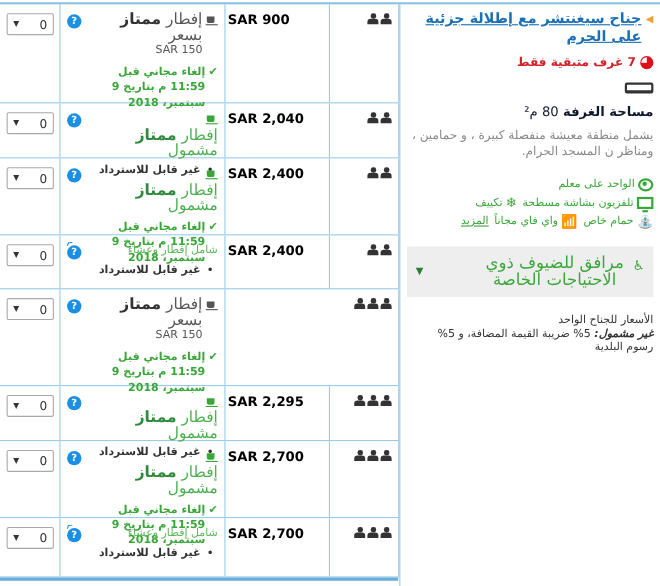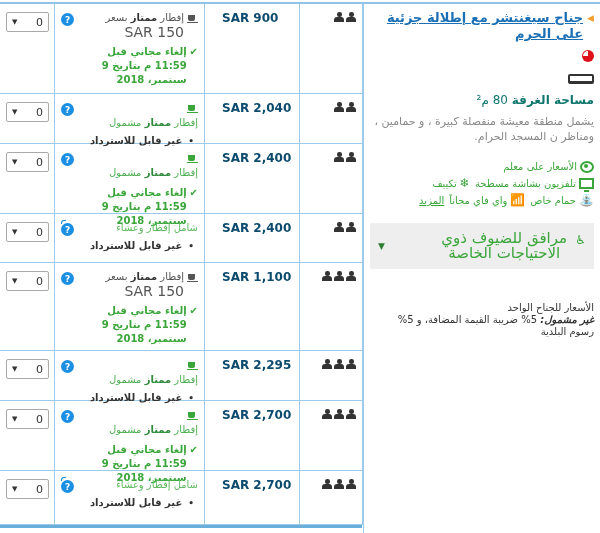--- a/index.html
+++ b/index.html
@@ -14,65 +14,65 @@
   .col { position: absolute; top: 0; height: 100%; }
   .c-select { left: 0; width: 55px; border-right: 1px solid #9bcbea; }
   .c-cond { left: 55px; width: 150px; border-right: 1px solid #9bcbea; }
   .c-price { left: 205px; width: 95px; border-right: 1px solid #9bcbea; }
   .c-occ { left: 300px; width: 63px; border-right: 1px solid #9bcbea; }
   .select-box { position: absolute; left: 6px; top: 8px; width: 43px; height: 20px; border: 1px solid #a9a9a9; border-radius: 2px; background: #fff; display: flex; align-items: center; justify-content: space-between; padding: 0 5px; font-size: 11px; color: #333; }
   .select-box .arrow { font-size: 7px; color: #333; }
   .help-icon { position: absolute; left: 6px; top: 9px; width: 13px; height: 13px; border-radius: 50%; background: #1a8fe3; color: #fff; font-size: 9px; font-weight: bold; display: flex; align-items: center; justify-content: center; font-family: "DejaVu Sans", sans-serif; }
   .help-icon.alarm::before { content: ""; position: absolute; top: -3px; left: 0px; width: 4px; height: 3px; border-top: 1.5px solid #1a8fe3; border-left: 1.5px solid #1a8fe3; border-radius: 3px 0 0 0; }
   .cond-body { position: absolute; right: 6px; top: 7px; width: 122px; direction: rtl; text-align: right; line-height: 14px; }
-  .meal-line { font-size: 10px; color: #555; display: flex; align-items: flex-start; gap: 3px; text-align: right; }
+  .meal-line { font-size: 14px; color: #555; display: flex; align-items: flex-start; gap: 3px; text-align: right; }
   .meal-line.green { color: #4caf50; flex-direction: column; }
   .meal-line b { font-weight: bold; color: #333; }
   .meal-line.green b { color: #2e8b3d; }
   .cup-icon { display: inline-block; width: 11px; height: 11px; position: relative; flex-shrink: 0; margin-top: 1px; }
   .cup-icon::before { content: ""; position: absolute; left: 1px; top: 3px; width: 7px; height: 6px; background: #555; border-radius: 0 0 2px 2px; }
   .cup-icon::after { content: ""; position: absolute; left: 0; bottom: 0; width: 11px; height: 1.5px; background: #555; }
   .cup-icon.green::before, .cup-icon.green::after { background: #3aa63a; }
   .meal-plain { font-size: 10px; color: #5cb85c; }
-  .price-sub { font-size: 14px; color: #555; margin-right: 14px; }
+  .price-sub { font-size: 10px; color: #555; margin-right: 14px; }
   .cancel { margin-top: 6px; font-size: 10px; font-weight: bold; color: #3aa63a; line-height: 14px; display: flex; gap: 3px; }
   .cancel .check { color: #3aa63a; font-size: 10px; flex-shrink: 0; }
   .nonref { margin-top: 4px; font-size: 10px; font-weight: bold; color: #333; display: flex; gap: 6px; padding-right: 4px; }
   .nonref .dot { font-size: 9px; }
-  .price { position: absolute; left: 17px; top: 7px; font-size: 12px; font-weight: bold; color: #0c4a6e; font-family: "DejaVu Sans", sans-serif; text-align: right; }
+  .price { position: absolute; left: 2px; top: 7px; font-size: 12px; font-weight: bold; color: #000000; font-family: "DejaVu Sans", sans-serif; text-align: right; }
   .occ { position: absolute; right: 6px; top: 8px; display: flex; gap: 2px; }
   .person { width: 10px; height: 11px; position: relative; }
   .person::before { content: ""; position: absolute; left: 3px; top: 0; width: 4.5px; height: 4.5px; border-radius: 50%; background: #333; }
   .person::after { content: ""; position: absolute; left: 0; top: 5px; width: 10px; height: 5px; border-radius: 3px 3px 0 0; background: #333; }
   .room-title { display: flex; gap: 4px; align-items: flex-start; }
   .room-title a { color: #1a6fb5; font-size: 13px; font-weight: bold; text-decoration: underline; line-height: 16px; }
   .orange-arrow { color: #f0a030; font-size: 9px; margin-top: 3px; }
   .rooms-left { margin-top: 8px; color: #d0202a; font-size: 11px; font-weight: bold; display: flex; gap: 4px; align-items: center; }
   .red-pie { width: 12px; height: 12px; border-radius: 50%; background: #e0101a; position: relative; }
   .red-pie::after { content: ""; position: absolute; right: 6px; top: 1px; width: 5px; height: 5px; background: #fff; border-radius: 5px 0 0 0; }
   .bed-line { margin-top: 12px; font-size: 11px; color: #333; display: flex; gap: 4px; align-items: center; }
   .bed-icon { width: 26px; height: 10px; border: 2px solid #333; border-bottom-width: 3px; border-radius: 2px; }
-  .area { margin-top: 9px; font-size: 12px; color: #0f766e; }
+  .area { margin-top: 9px; font-size: 12px; color: #0f172a; }
   .area b { font-weight: bold; }
   .desc { margin-top: 7px; font-size: 11px; color: #888; line-height: 15px; }
   .facilities { margin-top: 14px; font-size: 10px; color: #3aa63a; line-height: 17px; }
   .fac-row { display: flex; gap: 5px; align-items: center; flex-wrap: nowrap; }
   .fac-item { display: inline-flex; gap: 3px; align-items: center; }
   .eye-icon { width: 14px; height: 12px; border-radius: 50%; border: 2.5px solid #3aa63a; position: relative; }
   .eye-icon::after { content: ""; position: absolute; left: 2px; top: 1px; width: 4px; height: 4px; border-radius: 50%; background: #3aa63a; }
   .tv-icon { width: 15px; height: 11px; border: 2px solid #3aa63a; position: relative; }
   .tv-icon::after { content: ""; position: absolute; left: 3px; bottom: -5px; width: 5px; height: 2px; background: #3aa63a; }
   .snow-icon, .wifi-icon, .shower-icon { font-size: 12px; color: #3aa63a; }
   .more-link { color: #3aa63a; text-decoration: underline; }
   .access-box { margin-top: 14px; margin-left: -2px; background: #eeeeee; padding: 8px 8px 8px 8px; display: flex; justify-content: space-between; align-items: center; }
   .access-inner { display: flex; gap: 6px; align-items: flex-start; }
   .wheel-icon { color: #3aa63a; font-size: 12px; margin-top: 2px; }
   .access-text { color: #3aa63a; font-size: 15px; line-height: 15px; width: 130px; text-align: center; }
   .caret-down { color: #2e7d32; font-size: 9px; }
-  .price-note { margin-top: 33px; font-size: 10px; color: #333; line-height: 12px; }
+  .price-note { margin-top: 16px; font-size: 10px; color: #333; line-height: 12px; }
   .price-note b { font-weight: bold; font-style: italic; }
 </style>
 </head>
 <body>
 
 <div class="table-wrap">
   <div class="top-line"></div>
 
   <div class="rows" id="rows">
       <div class="row" style="top: 0px; height: 90px;">
@@ -207,23 +207,20 @@
           <span class="cup-icon"></span>
           <span><span>إفطار</span> <b>ممتاز</b> <span>بسعر</span></span>
         </div>
         <div class="price-sub">SAR 150</div>
             <div class="cancel">
           <span class="check">✔</span>
           <span>إلغاء مجاني قبل 11:59 م بتاريخ 9 سبتمبر، 2018</span>
         </div>
           </div>
       </div>
-      <div class="col c-price">
-        <span class="price">SAR 1,100</span>
-      </div>
       <div class="col c-occ">
         <div class="occ">
             <span class="person"></span>
             <span class="person"></span>
             <span class="person"></span>
           </div>
       </div>
       </div>
       <div class="row" style="top: 347px; height: 50px;">
       <div class="col c-select">
@@ -319,35 +316,36 @@
 
   <div class="bottom-line"></div>
 
   <div class="room-cell">
     <div class="room-title">
       <span class="orange-arrow">◀</span>
       <a href="#">جناح سيغنتشر مع إطلالة جزئية على الحرم</a>
     </div>
     <div class="rooms-left">
       <span class="red-pie"></span>
+      <span>7 غرف متبقية فقط</span>
     </div>
     <div class="bed-line">
       <span class="bed-icon"></span>
     </div>
     <div class="area">
       <b>مساحة الغرفة</b>
       <span>80 م²</span>
     </div>
     <div class="desc">يشمل منطقة معيشة منفصلة كبيرة ، و حمامين ، ومناظر ن المسجد الحرام.</div>
 
     <div class="facilities">
       <div class="fac-row">
         <span class="fac-item">
           <span class="eye-icon"></span>
-          <span>الأسعار على معلم</span>
+          <span>الواحد على معلم</span>
         </span>
       </div>
       <div class="fac-row">
         <span class="fac-item">
           <span class="tv-icon"></span>
           <span>تلفزيون بشاشة مسطحة</span>
         </span>
         <span class="fac-item">
           <span class="snow-icon">❄</span>
           <span>تكييف</span>

